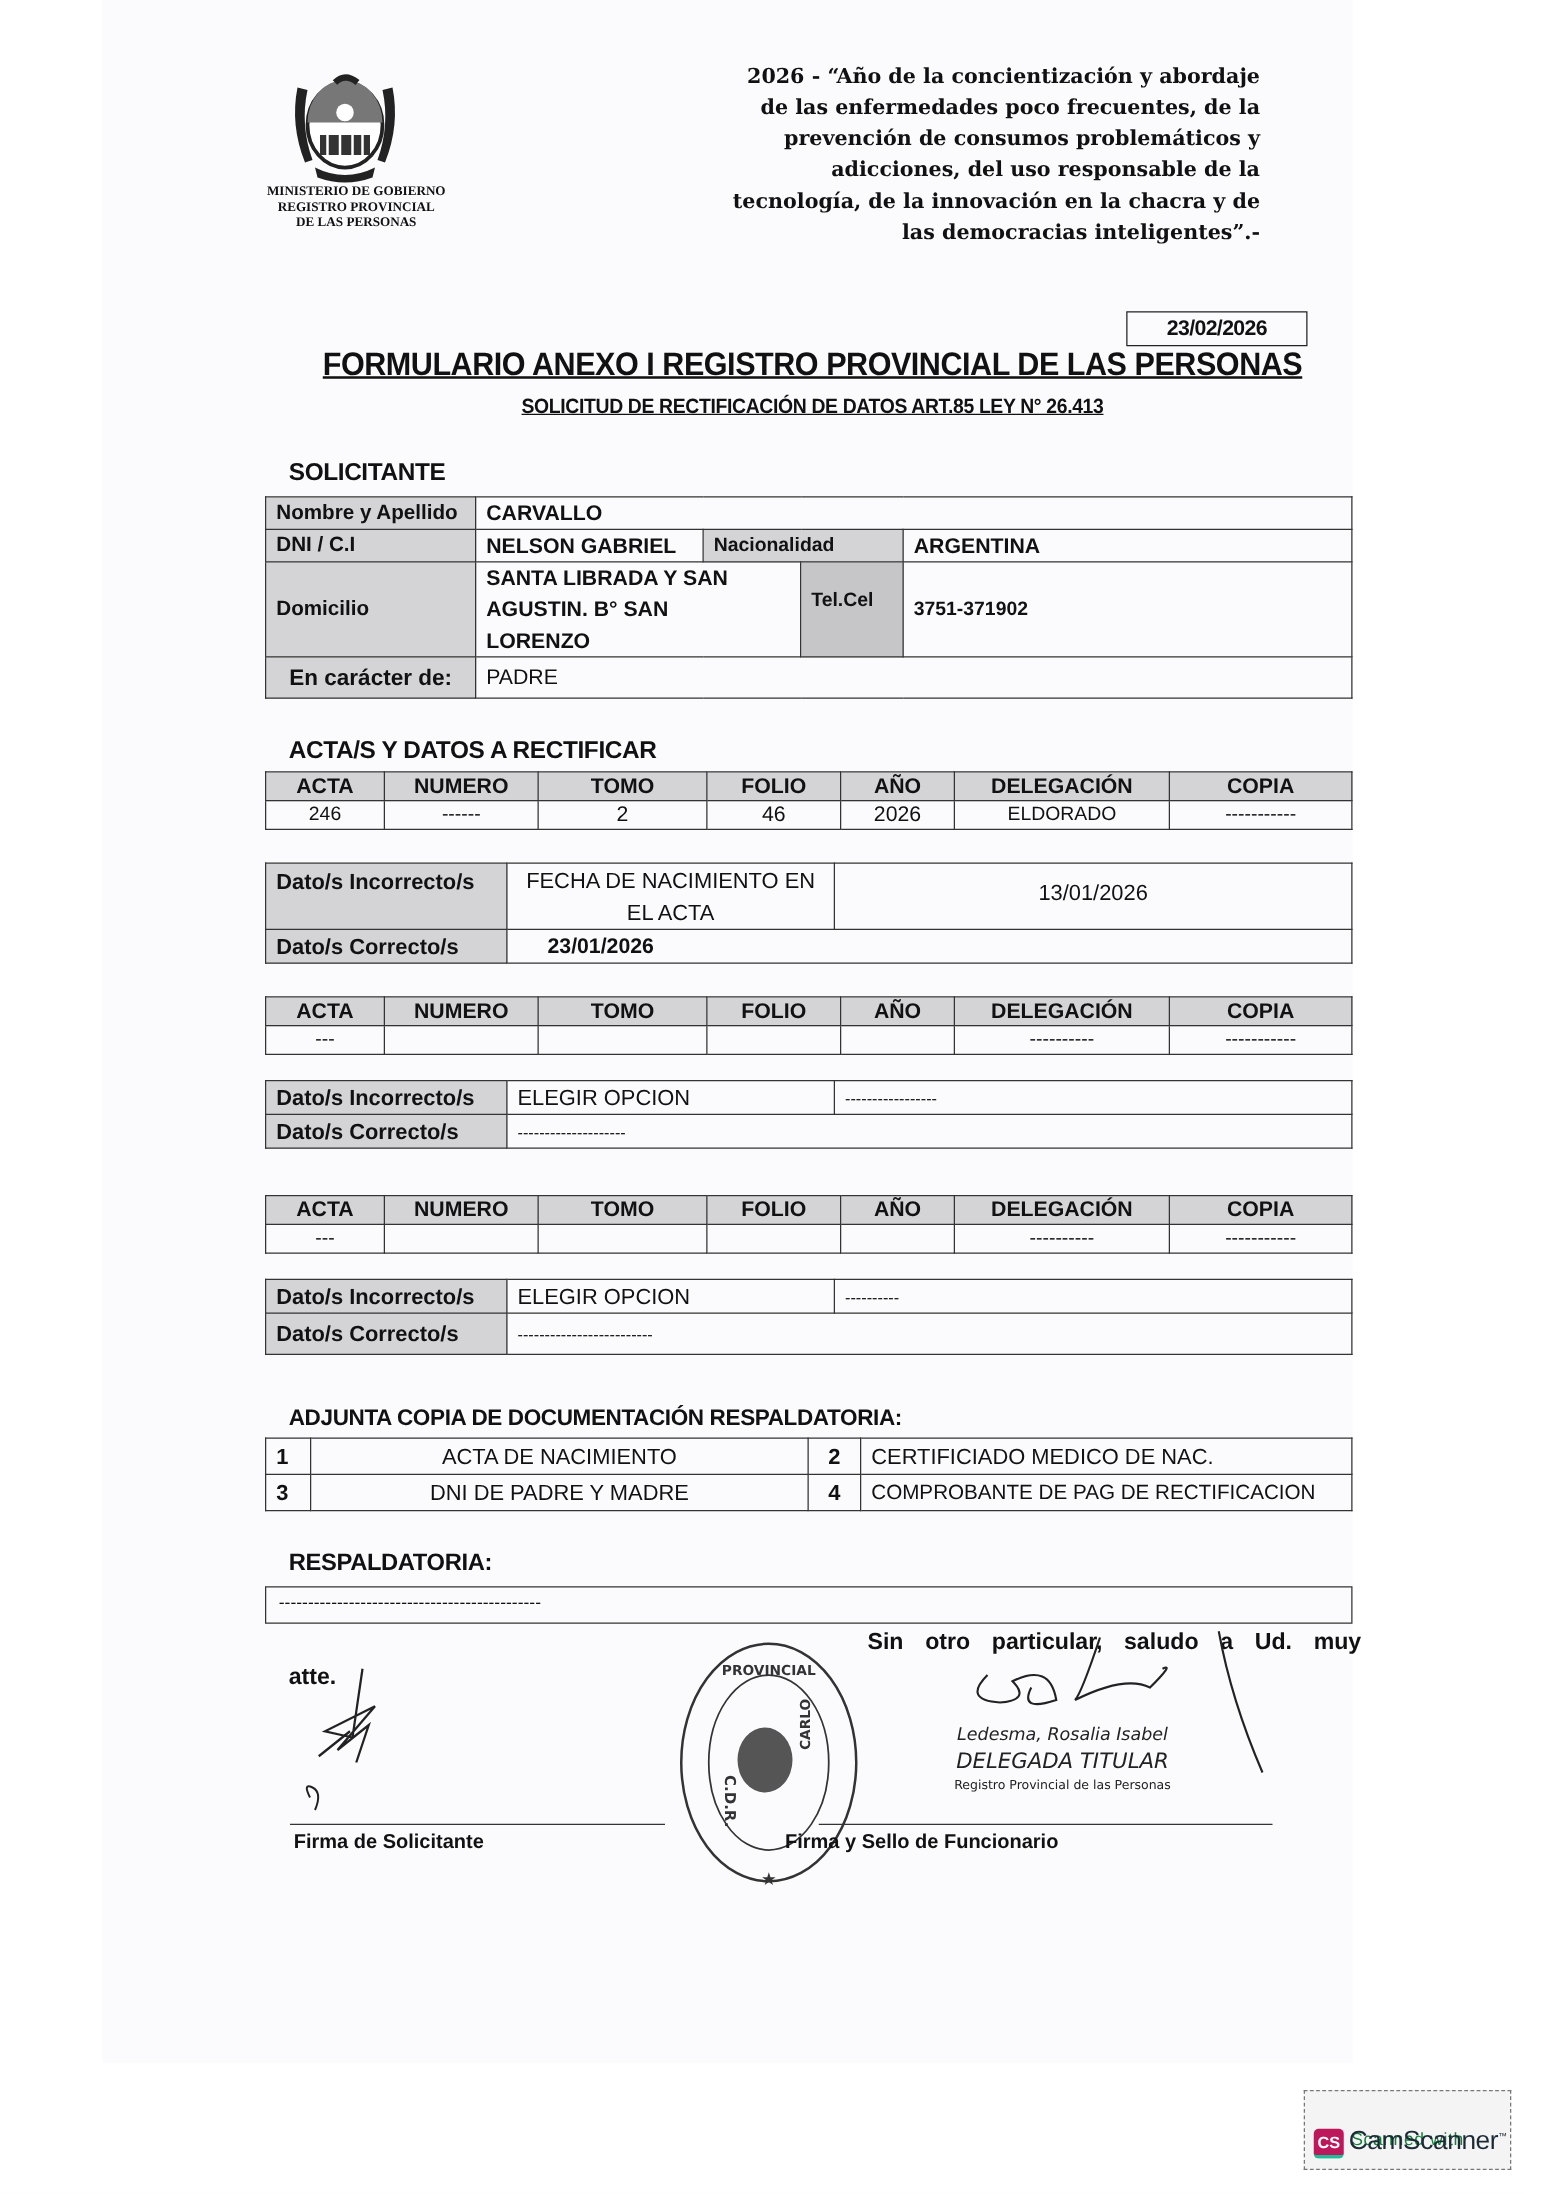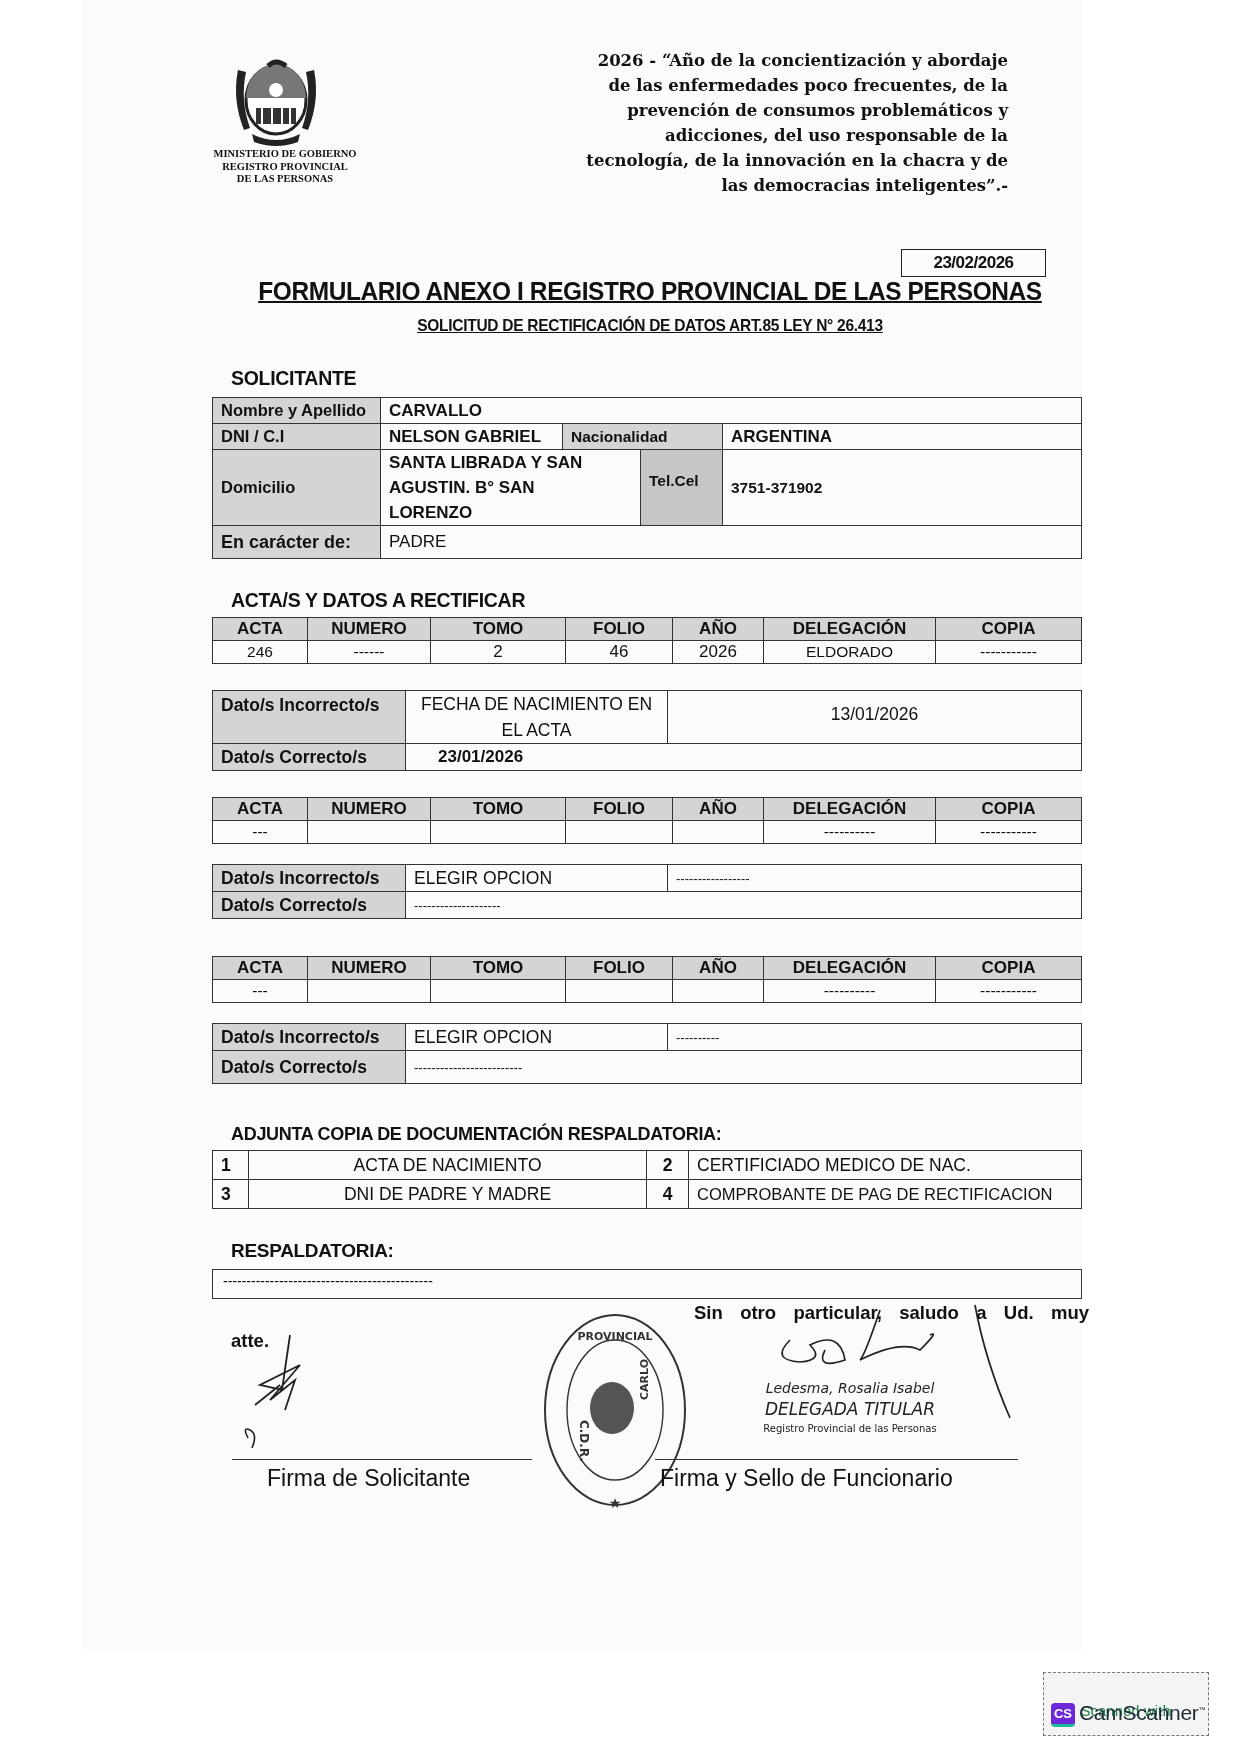--- a/index.html
+++ b/index.html
@@ -42,26 +42,26 @@
   .datos { left: 212px; width: 870px; }
   .datos td { height: 26px; font-size: 17.5px; }
 
   .docs { left: 212px; top: 1150px; width: 870px; }
   .docs td { height: 28px; font-size: 17.5px; }
 
   .obs { left: 212px; top: 1269px; width: 868px; height: 30px; border: 1.6px solid #333; font-size: 14px; line-height: 22px; padding-left: 10px; box-sizing: border-box; width: 870px; }
 
   .closing { font-weight: bold; font-size: 18.5px; }
   .sigline { height: 0; border-top: 1.6px solid #333; }
-  .siglabel { font-weight: normal; font-size: 23px; margin-left: 32px; }
+  .siglabel { font-weight: bold; font-size: 16px; }
   .hand { font-family: "DejaVu Sans", sans-serif; font-style: italic; font-size: 14px; color: #222; line-height: 18px; text-align: center; }
 
   .camscanner { left: 1043px; top: 1672px; width: 164px; height: 62px; border: 1.5px dashed #777; background: #f4f4f4; }
   .cs-top { position: absolute; left: 0; top: 6px; width: 100%; text-align: center; font-size: 14px; color: #15803d; letter-spacing: 0.5px; margin-top: 24px; }
-  .cs-logo { position: absolute; left: 7px; top: 30px; width: 24px; height: 24px; background: #6d28d9; border-radius: 4px;
+  .cs-logo { position: absolute; left: 7px; top: 30px; width: 24px; height: 24px; background: #be185d; border-radius: 4px;
              color: #fff; font-weight: bold; font-size: 13px; line-height: 22px; text-align: center; border-bottom: 3px solid #1ebd9a; box-sizing: border-box; }
   .cs-name { position: absolute; left: 35px; top: 28px; font-size: 21px; color: #1c2a36; letter-spacing: -0.3px; }
 </style>
 </head>
 <body>
 
 <div class="sheet"></div>
 
 <div class="abs crest">
   <svg width="96" height="100" viewBox="0 0 96 100">
@@ -119,21 +119,21 @@
     <td class="lbl" style="height:74px; font-weight:bold;">Domicilio</td>
     <td colspan="2" class="b" style="line-height:25px;">
       <div>SANTA LIBRADA Y SAN</div>
       <div>AGUSTIN. B° SAN</div>
       <div>LORENZO</div>
     </td>
     <td class="shade b" style="font-size:15.5px; vertical-align:top; padding-top:22px;">Tel.Cel</td>
     <td class="b" style="font-size:15.5px;">3751-371902</td>
   </tr>
   <tr>
-    <td class="lbl" style="height:32px; font-size:18px;">En carácter de:</td>
+    <td class="lbl" style="height:32px; font-size:18px;text-align:center;">En carácter de:</td>
     <td colspan="4">PADRE</td>
   </tr>
 </tbody>
   </table>
 
 <div class="abs section" style="left:231px; top:589px;">ACTA/S Y DATOS A RECTIFICAR</div>
 
 <table class="acta" style="top:617px;">
   <colgroup>
       <col style="width:95px">

